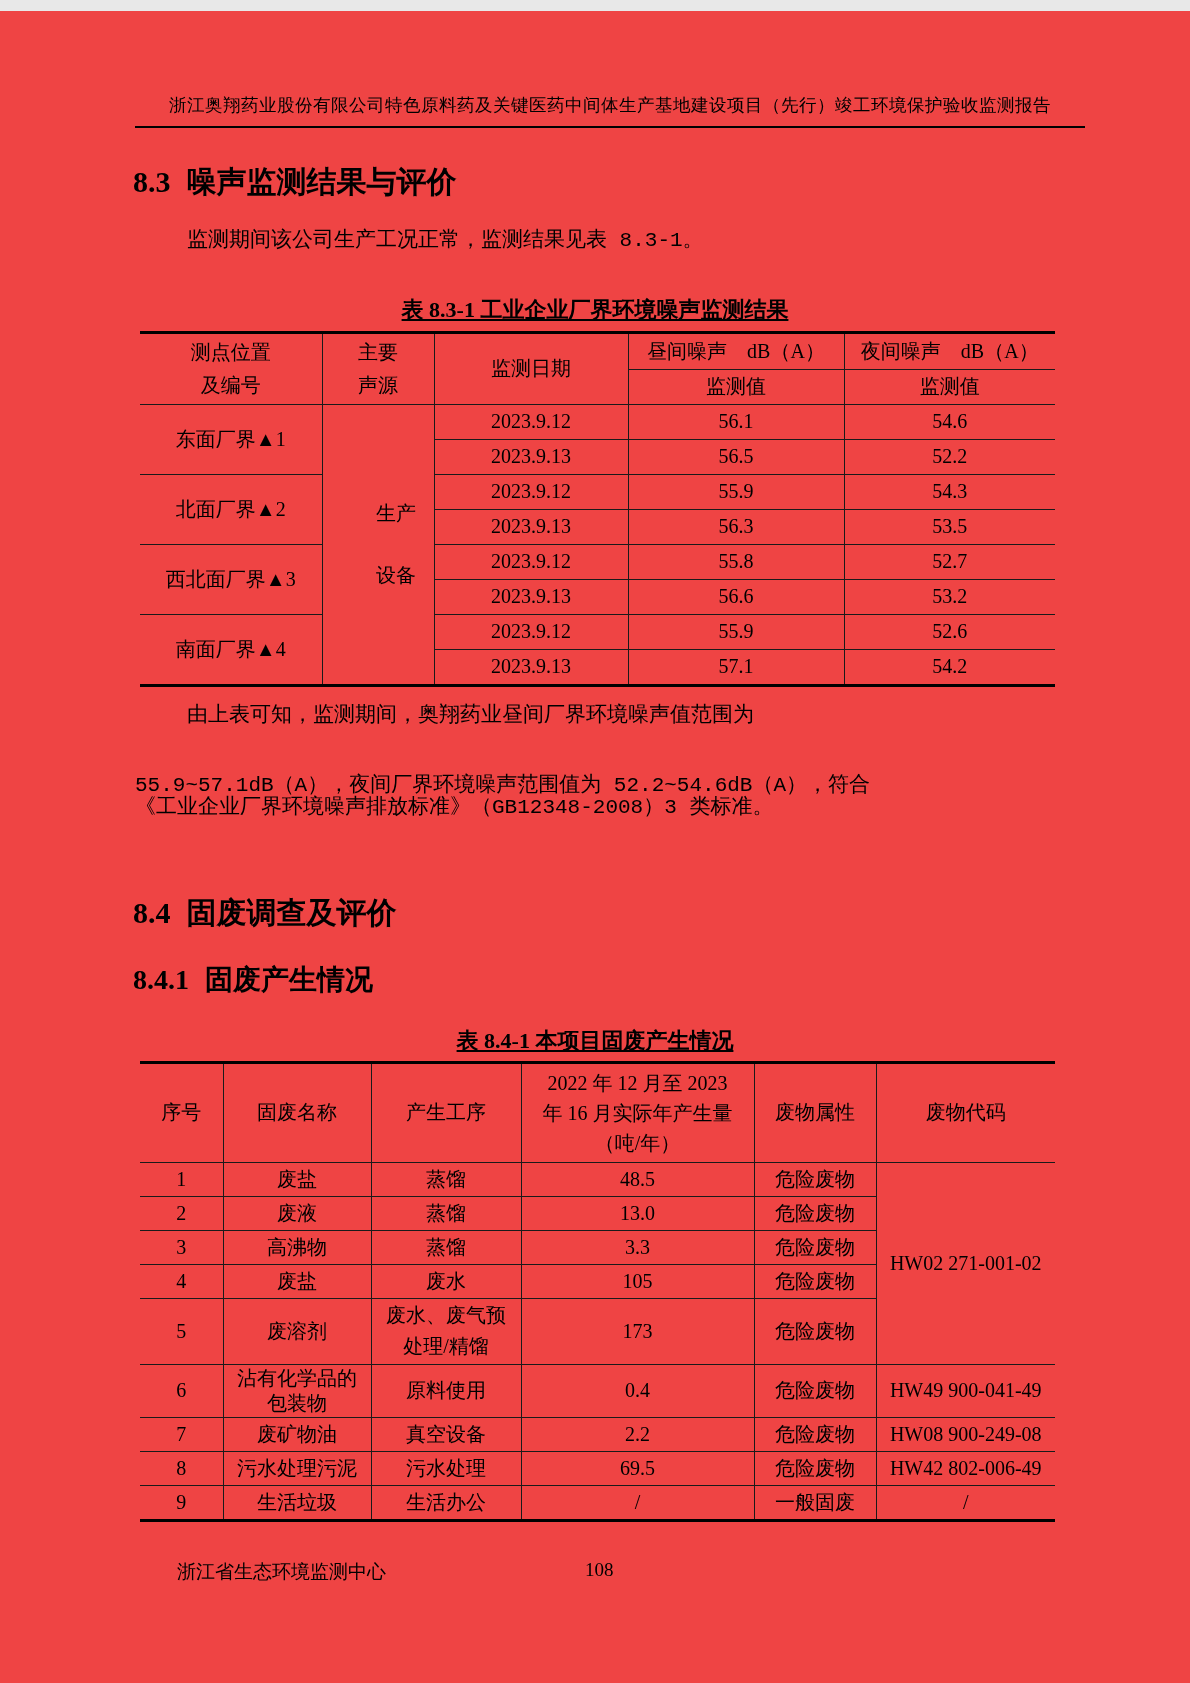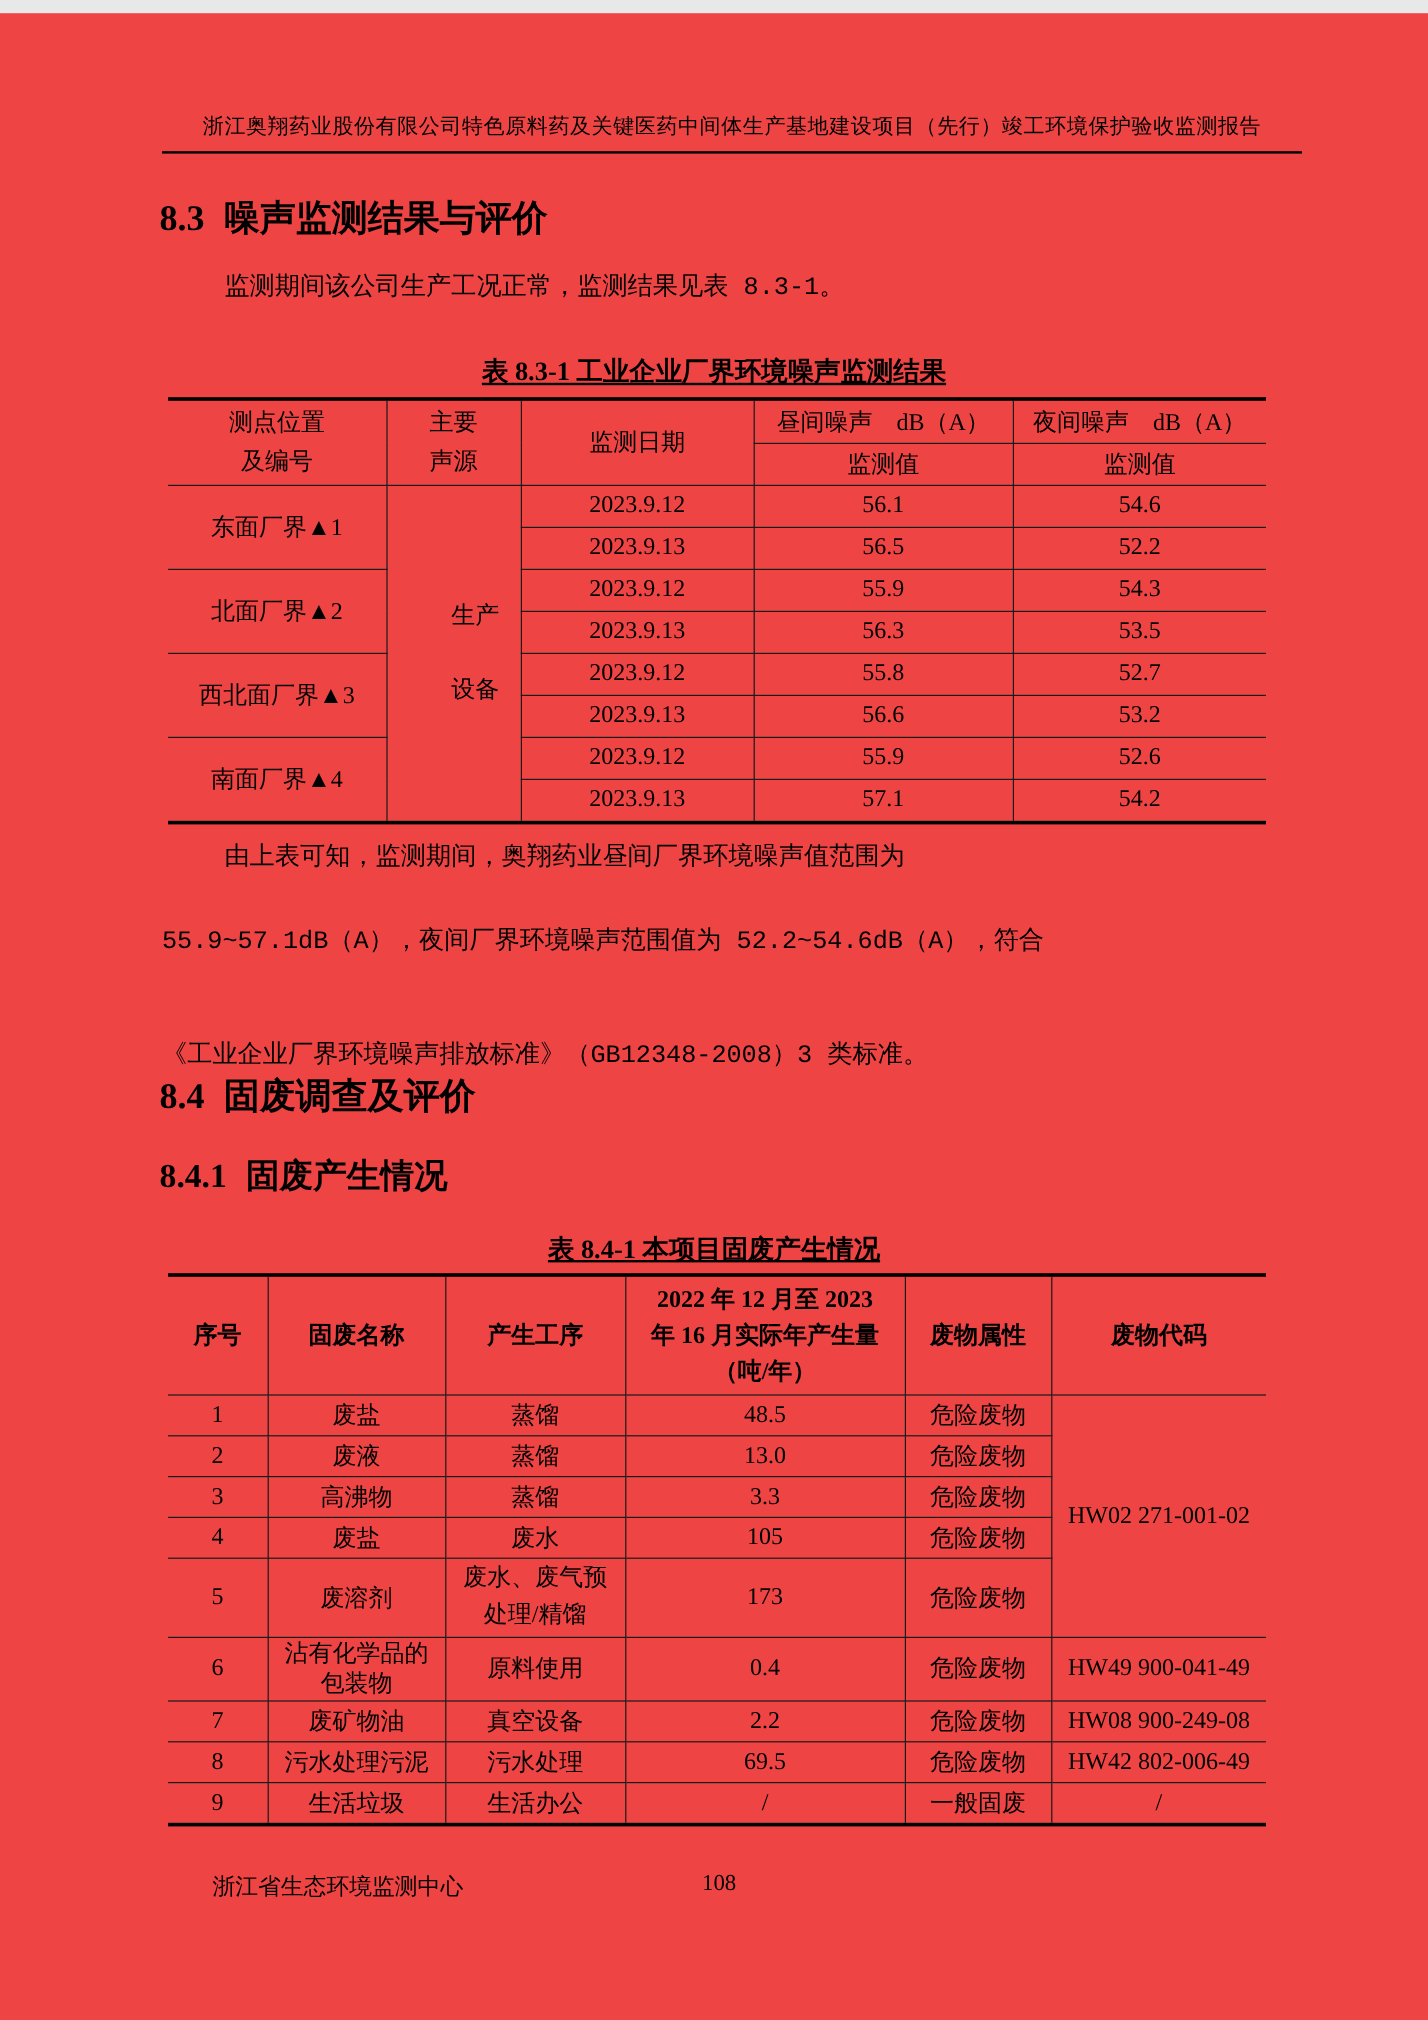--- a/index.html
+++ b/index.html
@@ -78,21 +78,21 @@
     border: 1px solid #1a1a1a;
     text-align: center;
     vertical-align: middle;
     font-size: 20px;
     padding: 0 2px;
     overflow: hidden;
   }
   .t1 td { height: 35px; }
   .t1 .hdr2line span { display:block; line-height: 33px; }
   .t1 .srccell span { display:block; line-height: 62px; padding-left: 36px; }
-  .t2 .hdrcell { font-weight: bold; }
+  .t2 .hdrcell { font-weight: normal; }
   .t2 .hdrcell div { line-height: 30px; }
   .t2row-s td { height: 34px; }
   .t2row-d5 td { height: 66px; }
   .t2row-d5 .twoline span { display:block; line-height: 31px; }
   .t2row-d6 td { height: 53px; }
   .t2row-d6 .twoline span { display:block; line-height: 25px; }
   .t2hdr td { height: 98px; }
   .footer-left {
     position: absolute;
     top: 1548px; left: 177px;
@@ -198,21 +198,21 @@
         <td>2023.9.13</td>
         <td>57.1</td>
         <td>54.2</td>
       </tr>
     </tbody>
       </table>
   </div>
 
   <div class="para-line indent2" style="top:693px;">由上表可知，监测期间，奥翔药业昼间厂界环境噪声值范围为</div>
   <div class="para-line" style="top:763px;">55.9~57.1dB（A），夜间厂界环境噪声范围值为 52.2~54.6dB（A），符合</div>
-  <div class="para-line" style="top:858px;">《工业企业厂界环境噪声排放标准》（GB12348-2008）3 类标准。</div>
+  <div class="para-line" style="top:785px;">《工业企业厂界环境噪声排放标准》（GB12348-2008）3 类标准。</div>
 
   <div class="h2" style="top:882px;">
     <span class="num">8.4</span><span>固废调查及评价</span>
   </div>
 
   <div class="h3" style="top:950px;">
     <span class="num">8.4.1</span><span>固废产生情况</span>
   </div>
 
   <div class="tbl-title" style="top:1015px;">表 8.4-1  本项目固废产生情况</div>

